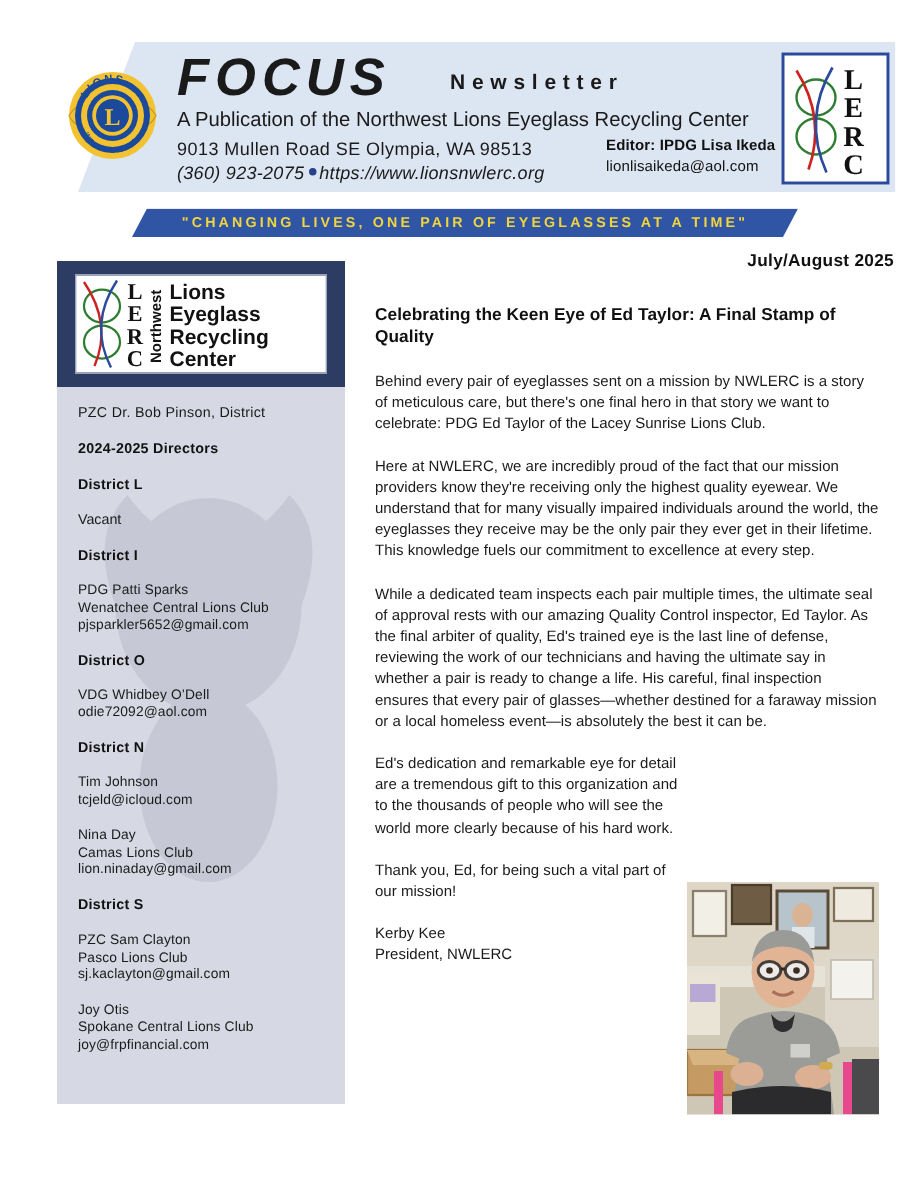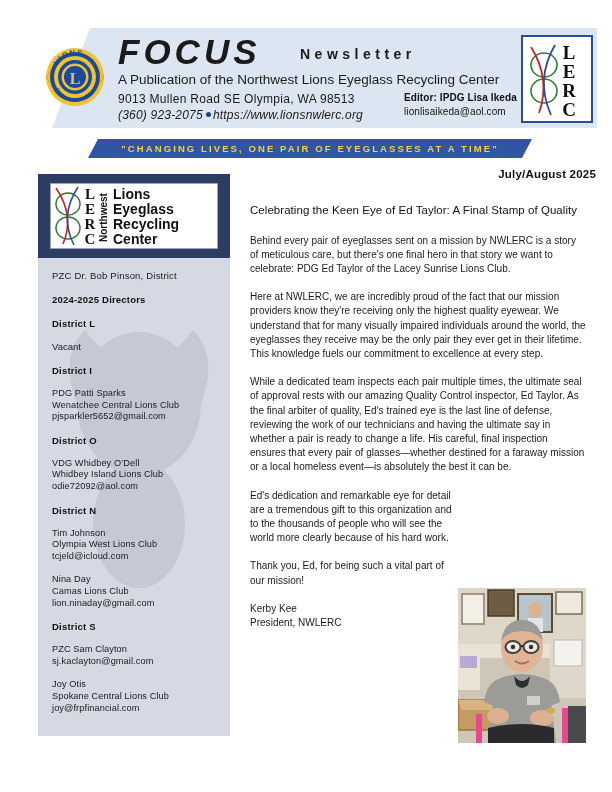--- a/index.html
+++ b/index.html
@@ -217,21 +217,21 @@
     color: #111;
     letter-spacing: 0.2px;
   }
   .article {
     position: absolute;
     left: 250px; top: 203px;
     width: 336px;
   }
   .article-headline {
     font-size: 11.5px;
-    font-weight: normal;
+    font-weight: bold;
     color: #111;
     line-height: 14.5px;
     margin-bottom: 16px;
     letter-spacing: 0.05px;
   }
   .article-para {
     font-size: 10px;
     color: #1a1a1a;
     line-height: 14.2px;
     margin-bottom: 14px;
@@ -354,39 +354,38 @@
     <div class="sb-district">District I</div>
     <div class="sb-person">
       <div>PDG Patti Sparks</div>
       <div>Wenatchee Central Lions Club</div>
       <div>pjsparkler5652@gmail.com</div>
     </div>
 
     <div class="sb-district">District O</div>
     <div class="sb-person">
       <div>VDG Whidbey O’Dell</div>
-      <div>Whidbey Island Lions Club</div>
       <div>odie72092@aol.com</div>
     </div>
 
     <div class="sb-district">District N</div>
     <div class="sb-person">
       <div>Tim Johnson</div>
-      <div>Olympia West Lions Club</div>
       <div>tcjeld@icloud.com</div>
     </div>
     <div class="sb-person">
       <div>Nina Day</div>
       <div>Camas Lions Club</div>
       <div>lion.ninaday@gmail.com</div>
     </div>
 
     <div class="sb-district">District S</div>
     <div class="sb-person">
       <div>PZC Sam Clayton</div>
+      <div>Pasco Lions Club</div>
       <div>sj.kaclayton@gmail.com</div>
     </div>
     <div class="sb-person">
       <div>Joy Otis</div>
       <div>Spokane Central Lions Club</div>
       <div>joy@frpfinancial.com</div>
     </div>
   </div>
 </div>
 

